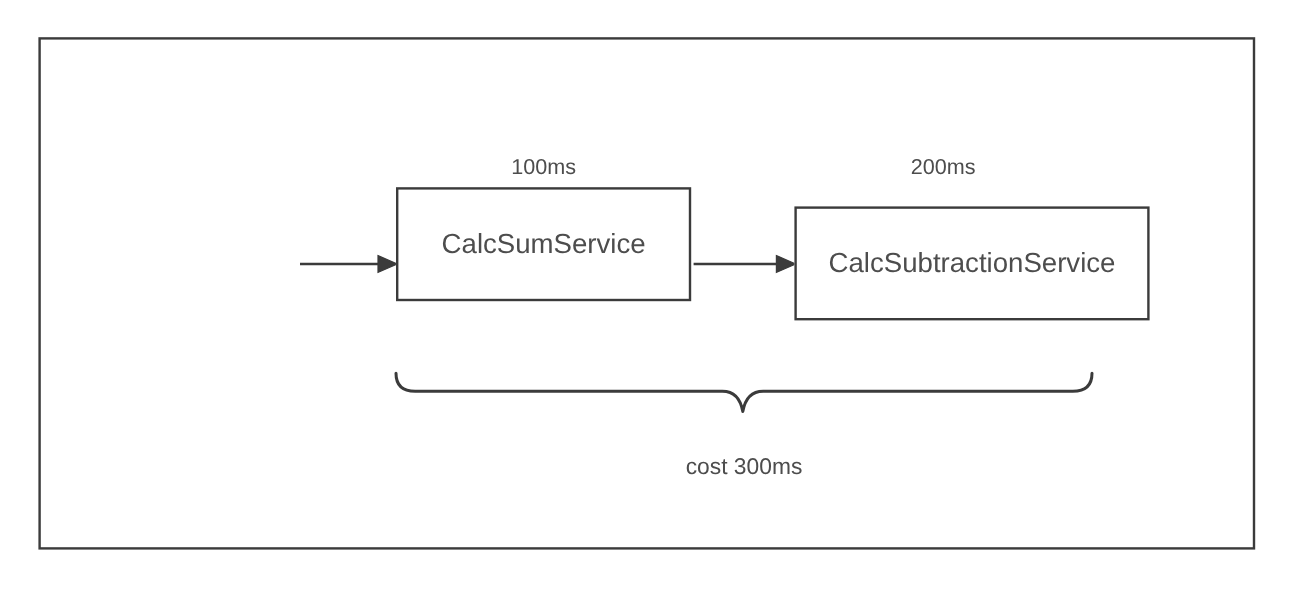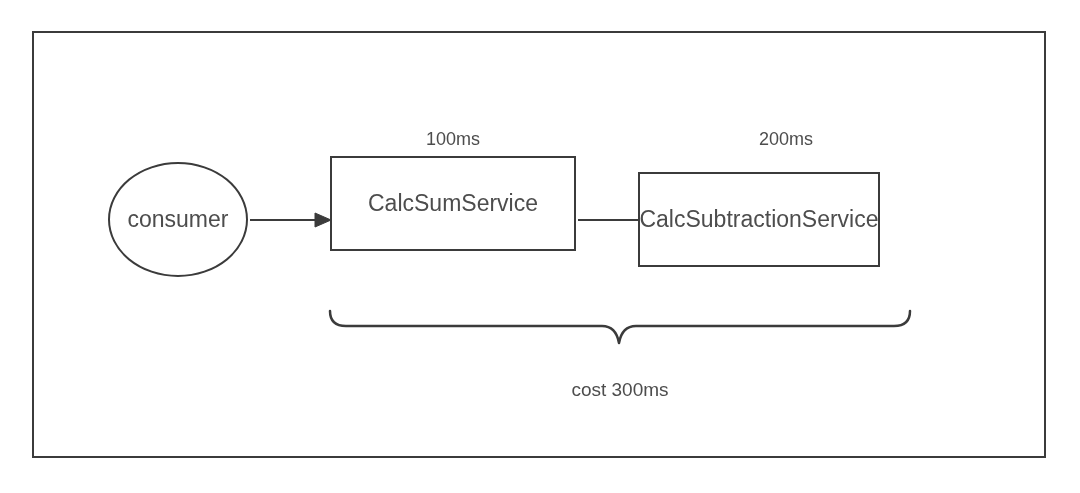--- a/index.html
+++ b/index.html
@@ -42,22 +42,22 @@
   .node-ellipse {
     left: 108px; top: 162px;
     width: 140px; height: 115px;
     border-radius: 50%;
   }
   .node-box-1 {
     left: 330px; top: 156px;
     width: 246px; height: 95px;
   }
   .node-box-2 {
-    left: 638px; top: 172px;
-    width: 242px; height: 95px; justify-content: center;
+    left: 662px; top: 172px;
+    width: 296px; height: 95px; justify-content: center;
   }
   .latency-label {
     position: absolute;
     text-align: center;
     font-size: 18px;
     color: var(--text);
     z-index: 2;
   }
   .latency-1 { left: 330px; top: 129px; width: 246px; }
   .latency-2 { left: 662px; top: 129px; width: 248px; }
@@ -86,23 +86,20 @@
     stroke-linejoin: round;
   }
 </style>
 </head>
 <body>
 
 <div class="canvas">
 
   <div class="outer-border"></div>
 
-  <div class="node node-ellipse">
-    <span>consumer</span>
-  </div>
 
   <div class="latency-label latency-1">100ms</div>
   <div class="latency-label latency-2">200ms</div>
 
   <div class="node node-box-1">
     <span>CalcSumService</span>
   </div>
   <div class="node node-box-2">
     <span>CalcSubtractionService</span>
   </div>

